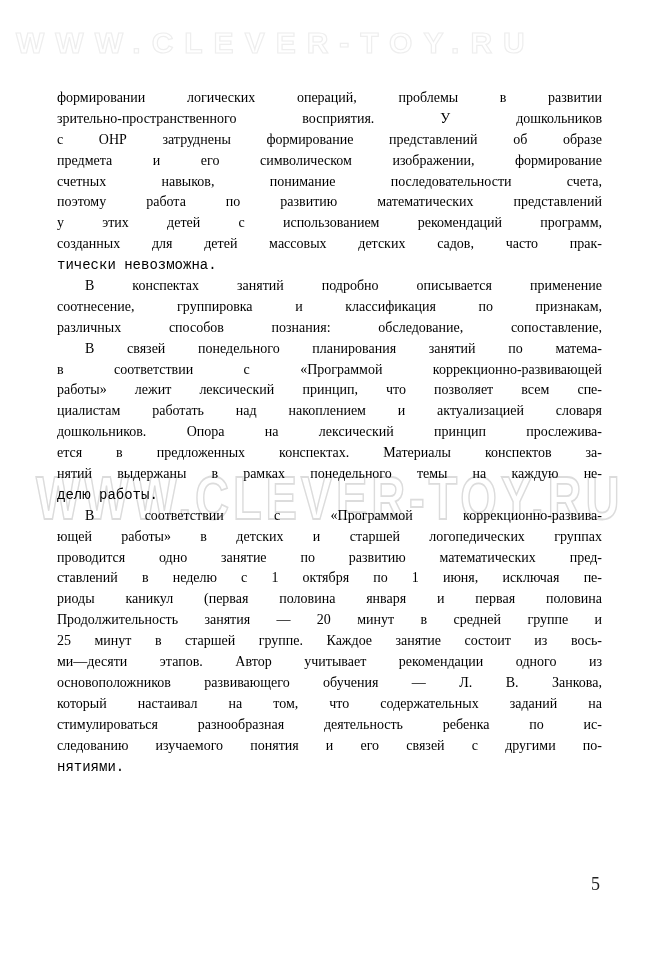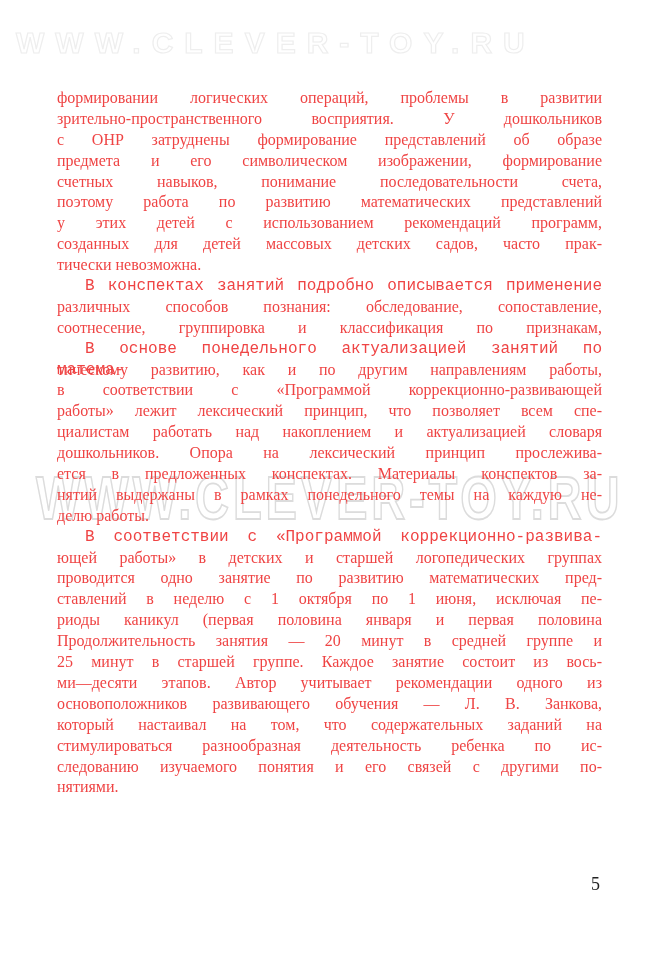--- a/index.html
+++ b/index.html
@@ -41,34 +41,34 @@
     transform: scaleX(0.76);
     transform-origin: left center;
     -webkit-text-stroke: 1.8px #dcdcdc;
   }
   
   .text-block {
     position: absolute;
     left: 57px;
     top: 88px;
     width: 545px;
-    color: #ef4444;
-    font-size: 16px;
+    color: #000000;
+    font-size: 14px;
     line-height: 20.9px;
     z-index: 2;
   }
   .paragraph { margin: 0; padding: 0; }
   .line {
     height: 20.9px;
     text-align: justify;
     text-align-last: justify;
     white-space: normal;
   }
-  .line.indent { text-indent: 28px; font-family: Liberation Mono, monospace; }
-  .line.end { text-align-last: left; }
+  .line.indent { text-indent: 28px; }
+  .line.end { text-align-last: left; font-family: Liberation Mono, monospace; }
   .page-number {
     position: absolute;
     top: 874px;
     left: 591px;
     font-size: 18px;
     color: #222222;
     z-index: 2;
   }
 </style>
 </head>
@@ -87,26 +87,25 @@
         <div class="line">с ОНР затруднены формирование представлений об образе</div>
         <div class="line">предмета и его символическом изображении, формирование</div>
         <div class="line">счетных навыков, понимание последовательности счета,</div>
         <div class="line">поэтому работа по развитию математических представлений</div>
         <div class="line">у этих детей с использованием рекомендаций программ,</div>
         <div class="line">созданных для детей массовых детских садов, часто прак-</div>
         <div class="line end">тически невозможна.</div>
       </div>
       <div class="paragraph">
         <div class="line indent">В конспектах занятий подробно описывается применение</div>
+        <div class="line">соотнесение, группировка и классификация по признакам,</div>
         <div class="line">различных способов познания: обследование, сопоставление,</div>
-        <div class="line">соотнесение, группировка и классификация по признакам,</div>
       </div>
       <div class="paragraph">
-        <div class="line indent">В основе понедельного актуализацией занятий по матема-</div>
-        <div class="line">тическому развитию, как и по другим направлениям работы,</div>
+        <div class="line indent">В связей понедельного планирования занятий по матема-</div>
         <div class="line">в соответствии с «Программой коррекционно-развивающей</div>
         <div class="line">работы» лежит лексический принцип, что позволяет всем спе-</div>
         <div class="line">циалистам работать над накоплением и актуализацией словаря</div>
         <div class="line">дошкольников. Опора на лексический принцип прослежива-</div>
         <div class="line">ется в предложенных конспектах. Материалы конспектов за-</div>
         <div class="line">нятий выдержаны в рамках понедельного темы на каждую не-</div>
         <div class="line end">делю работы.</div>
       </div>
       <div class="paragraph">
         <div class="line indent">В соответствии с «Программой коррекционно-развива-</div>

